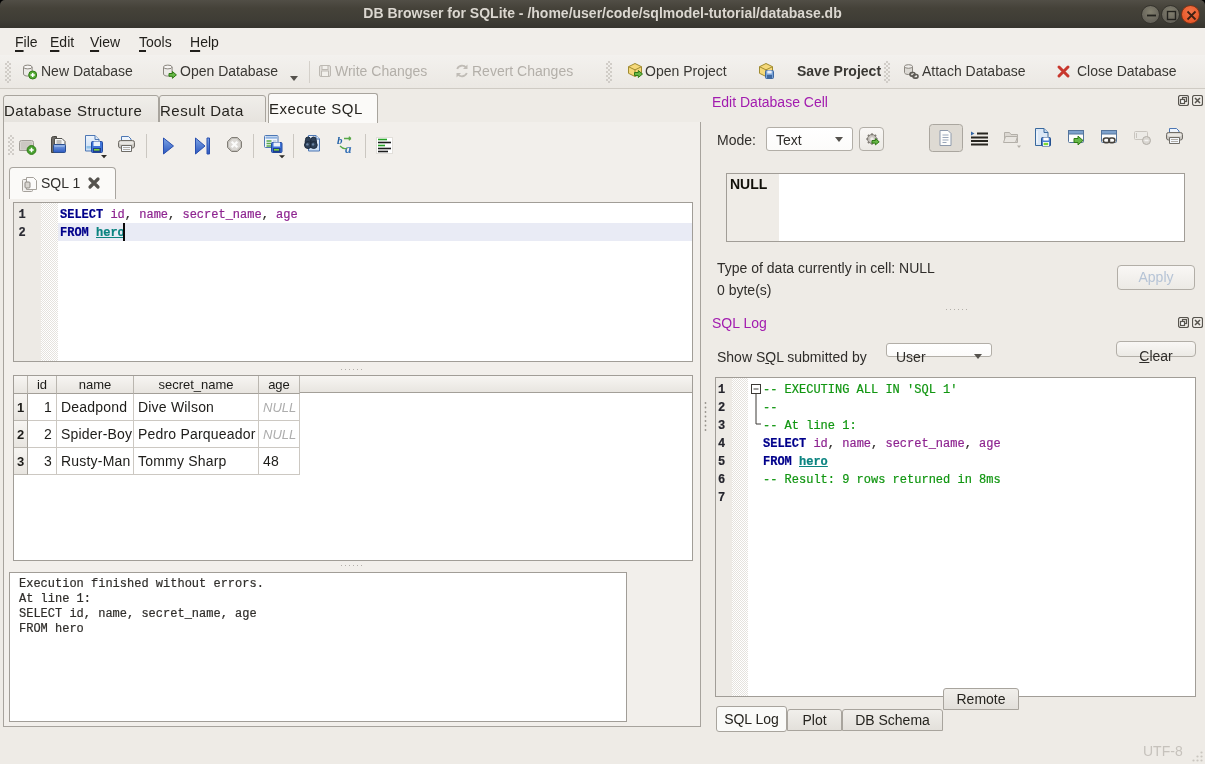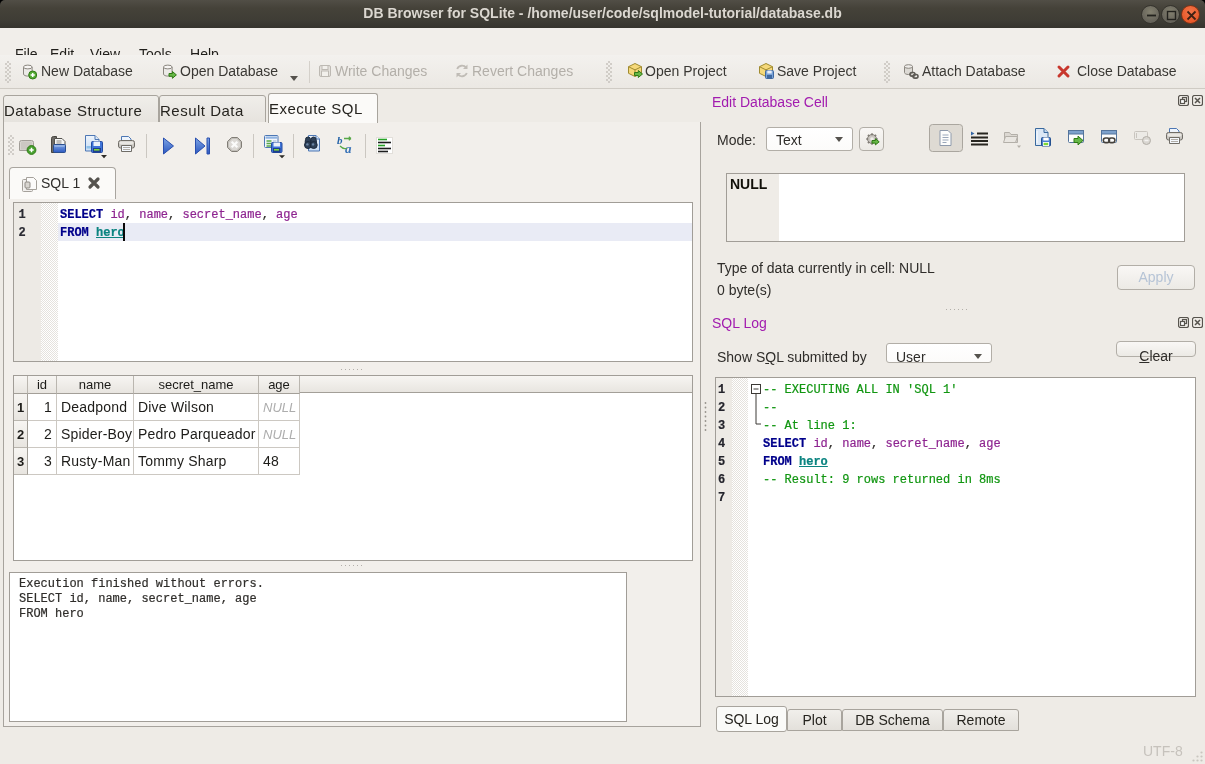--- a/index.html
+++ b/index.html
@@ -6,21 +6,21 @@
 html,body { width:1205px; height:764px; overflow:hidden; }
 body { font-family:"Liberation Sans", sans-serif; background:#eeebe6; position:relative; font-size:14px; color:#2f2d2a; }
 .abs { position:absolute; }
 
 #titlebar { left:0; top:0; width:1205px; height:28px; background:linear-gradient(180deg,#514e46 0%,#454239 30%,#3e3c35 75%,#36342e 100%); border-radius:5px 5px 0 0; }
 #title { width:100%; text-align:center; top:5px; color:#dbd7d0; font-weight:bold; font-size:14px; }
 .winbtn { top:5px; width:19px; height:19px; border-radius:50%; }
 .winbtn svg { position:absolute; left:0; top:0; }
 
 #menubar { left:0; top:28px; width:1205px; height:27px; background:#f1eeea; }
-.menuitem { top:6px; color:#211f1b;margin-top:12px; }
+.menuitem { top:6px; color:#211f1b; }
 .menuitem u { text-decoration-thickness:2px; text-underline-offset:3px; }
 
 #toolbar { left:0; top:55px; width:1205px; height:34px; background:linear-gradient(180deg,#f3f1ee,#ebe8e3); border-bottom:1px solid #cfcbc4; }
 .tbtn { top:8px; height:20px; color:#3a3834; font-size:14px; }
 .tbtn.dis { color:#b3afa9; }
 .tsep { top:6px; width:1px; height:22px; background:#d4d0ca; }
 .grip { top:6px; width:6px; height:22px; background:repeating-conic-gradient(#c9c5bf 0% 25%, transparent 0% 50%) 0 0/4px 4px; opacity:.8; }
 
 .mtab { top:95px; height:28px; letter-spacing:0.5px; font-size:15px; background:linear-gradient(180deg,#f0eeea,#e6e3de); border:1px solid #a8a49d; border-radius:3px 3px 0 0; text-align:left; color:#26241f; padding-top:6px; }
 .mtab.active { top:93px; height:30px; background:#fbfaf8; border-bottom:0; z-index:3; }
@@ -137,21 +137,21 @@
     <path d="M7.5 10.5 h3.8 v-2 l4.2 3.5 -4.2 3.5 v-2 h-3.8 z" fill="#67b847" stroke="#2f7a14"></path>
   </svg>
   <div class="tbtn abs" style="left:645px;">Open Project</div>
   <svg class="abs" style="left:758px; top:7px;" width="17" height="18" viewBox="0 0 17 18">
     <path d="M8 1.5 l6.5 3.2 v6.6 l-6.5 3.2 -6.5 -3.2 v-6.6 z" fill="#f5d87a" stroke="#a08b2f"></path>
     <path d="M1.5 4.7 l6.5 3.2 6.5-3.2 M8 7.9 v6.6" fill="none" stroke="#a08b2f"></path>
     <rect x="7.5" y="8.5" width="8" height="8" rx="1" fill="#7aa3d8" stroke="#3f68a0"></rect>
     <rect x="9.3" y="8.5" width="4.4" height="3" fill="#e8eef7"></rect>
     <rect x="9" y="13" width="5" height="3.5" fill="#3f68a0"></rect>
   </svg>
-  <div class="tbtn abs" style="left:777px;">Save Project</div>
+  <div class="tbtn abs" style="left:797px;font-weight:bold;">Save Project</div>
   <div class="grip abs" style="left:884px;"></div>
   <svg class="abs" style="left:902px; top:8px;" width="17" height="17" viewBox="0 0 17 17">
     <path d="M2.5 3.5 v6 c0 1.2 1.8 2 4 2 s4-.8 4-2 v-6" fill="#dddad5" stroke="#8a867f"></path>
     <ellipse cx="6.5" cy="3.5" rx="4" ry="1.8" fill="#efedea" stroke="#8a867f"></ellipse>
     <rect x="8" y="9.5" width="5" height="3.6" rx="1.8" fill="none" stroke="#5e5b55" stroke-width="1.6"></rect>
     <rect x="11" y="11.5" width="5" height="3.6" rx="1.8" fill="none" stroke="#5e5b55" stroke-width="1.6"></rect>
   </svg>
   <div class="tbtn abs" style="left:922px;">Attach Database</div>
   <svg class="abs" style="left:1056px; top:9px;" width="15" height="15" viewBox="0 0 15 15">
     <path d="M3 3 L12 12 M12 3 L3 12" stroke="#c8372d" stroke-width="3" stroke-linecap="round"></path>
@@ -297,20 +297,21 @@
   <div class="td abs nullv" style="left:245px; top:45px; width:41px;">NULL</div>
   <div class="td abs" style="left:14px; top:72px; width:29px; text-align:right;">3</div>
   <div class="td abs" style="left:43px; top:72px; width:77px;">Rusty-Man</div>
   <div class="td abs" style="left:120px; top:72px; width:125px;">Tommy Sharp</div>
   <div class="td abs" style="left:245px; top:72px; width:41px;">48</div>
 </div>
 <div class="hsplit abs" style="left:340px; top:560px;">······</div>
 
 <div id="msgbox" class="abs mono">
 <div>Execution finished without errors.</div>
+<div>At line 1:</div>
 <div>SELECT id, name, secret_name, age</div>
 <div>FROM hero</div>
 </div>
 
 <div class="dockhead abs" style="left:712px; top:94px;">Edit Database Cell</div>
 <svg class="abs" style="left:1178px; top:95px;" width="11" height="11">
     <rect x="0.5" y="0.5" width="10" height="10" rx="2" fill="none" stroke="#57544e" stroke-width="1.2"></rect>
     <rect x="4.5" y="2.5" width="4" height="4" fill="none" stroke="#57544e" stroke-width="1.2"></rect>
     <rect x="2.5" y="4.5" width="4" height="4" fill="#fff" stroke="#57544e" stroke-width="1.2"></rect>
   </svg>
@@ -406,21 +407,21 @@
       <circle cx="3.5" cy="2" r="0.9"></circle>
       <circle cx="3.5" cy="6.5" r="0.9"></circle>
       <circle cx="3.5" cy="11" r="0.9"></circle>
       <circle cx="3.5" cy="15.5" r="0.9"></circle>
       <circle cx="3.5" cy="20" r="0.9"></circle>
       <circle cx="3.5" cy="24.5" r="0.9"></circle>
       <circle cx="3.5" cy="29" r="0.9"></circle>
     </g>
 </svg>
 <div class="abs" style="left:717px; top:349px;">Show S<u>Q</u>L submitted by</div>
-<div class="combo abs" style="left:886px; top:343px; width:106px; height:20px;">
+<div class="combo abs" style="left:886px; top:343px; width:106px; height:14px;">
     <span style="position:absolute; left:9px; top:5px;">User</span>
     <span class="arr" style="top:10px;"></span>
   </div>
 <div class="btn abs" style="left:1116px; top:341px; width:80px; height:16px; padding-top:6px;"><u>C</u>lear</div>
 <div id="logbox" class="abs">
   <div id="lognums" class="abs"></div>
   <div id="logfold" class="abs"></div>
   <div class="lognum abs mono" style="top:3px;">1</div>
   <div class="lognum abs mono" style="top:21px;">2</div>
   <div class="lognum abs mono" style="top:39px;">3</div>
@@ -438,21 +439,21 @@
     <rect x="1.5" y="1.5" width="9" height="9" fill="#fff" stroke="#3c3a36" stroke-width="1"></rect>
     <line x1="3.5" y1="6" x2="8.5" y2="6" stroke="#3c3a36" stroke-width="1"></line>
     <line x1="6" y1="10.5" x2="6" y2="41" stroke="#3c3a36" stroke-width="1"></line>
     <line x1="6" y1="41" x2="11" y2="41" stroke="#3c3a36" stroke-width="1"></line>
   </svg>
 </div>
 
 <div class="dtab active abs" style="left:716px; top:706px; width:71px;">SQL Log</div>
 <div class="dtab abs" style="left:787px; top:709px; width:55px;">Plot</div>
 <div class="dtab abs" style="left:842px; top:709px; width:101px;">DB Schema</div>
-<div class="dtab abs" style="left:943px; top:709px; width:76px;">Remote</div>
+<div class="dtab abs" style="left:943px; top:688px; width:76px;">Remote</div>
 <div id="utf8" class="abs" style="left:1143px; top:743px;">UTF-8</div>
 <svg class="abs" style="left:1191px; top:750px;" width="13" height="13">
  <g fill="#c9c5bf">
       <circle cx="10.5" cy="2.5" r="1.1"></circle>
       <circle cx="6.5" cy="6.5" r="1.1"></circle>
       <circle cx="10.5" cy="6.5" r="1.1"></circle>
       <circle cx="2.5" cy="10.5" r="1.1"></circle>
       <circle cx="6.5" cy="10.5" r="1.1"></circle>
       <circle cx="10.5" cy="10.5" r="1.1"></circle>
     </g>

